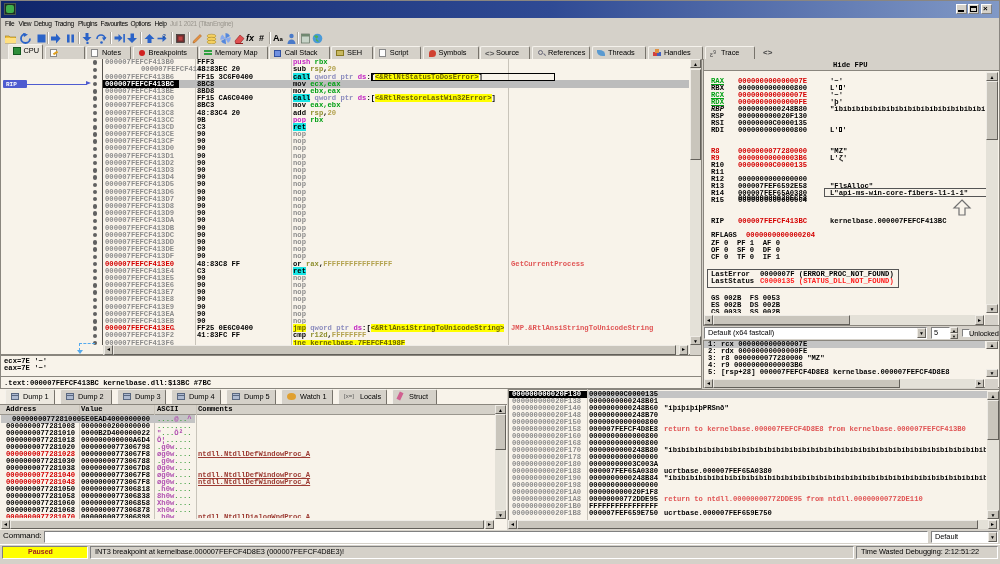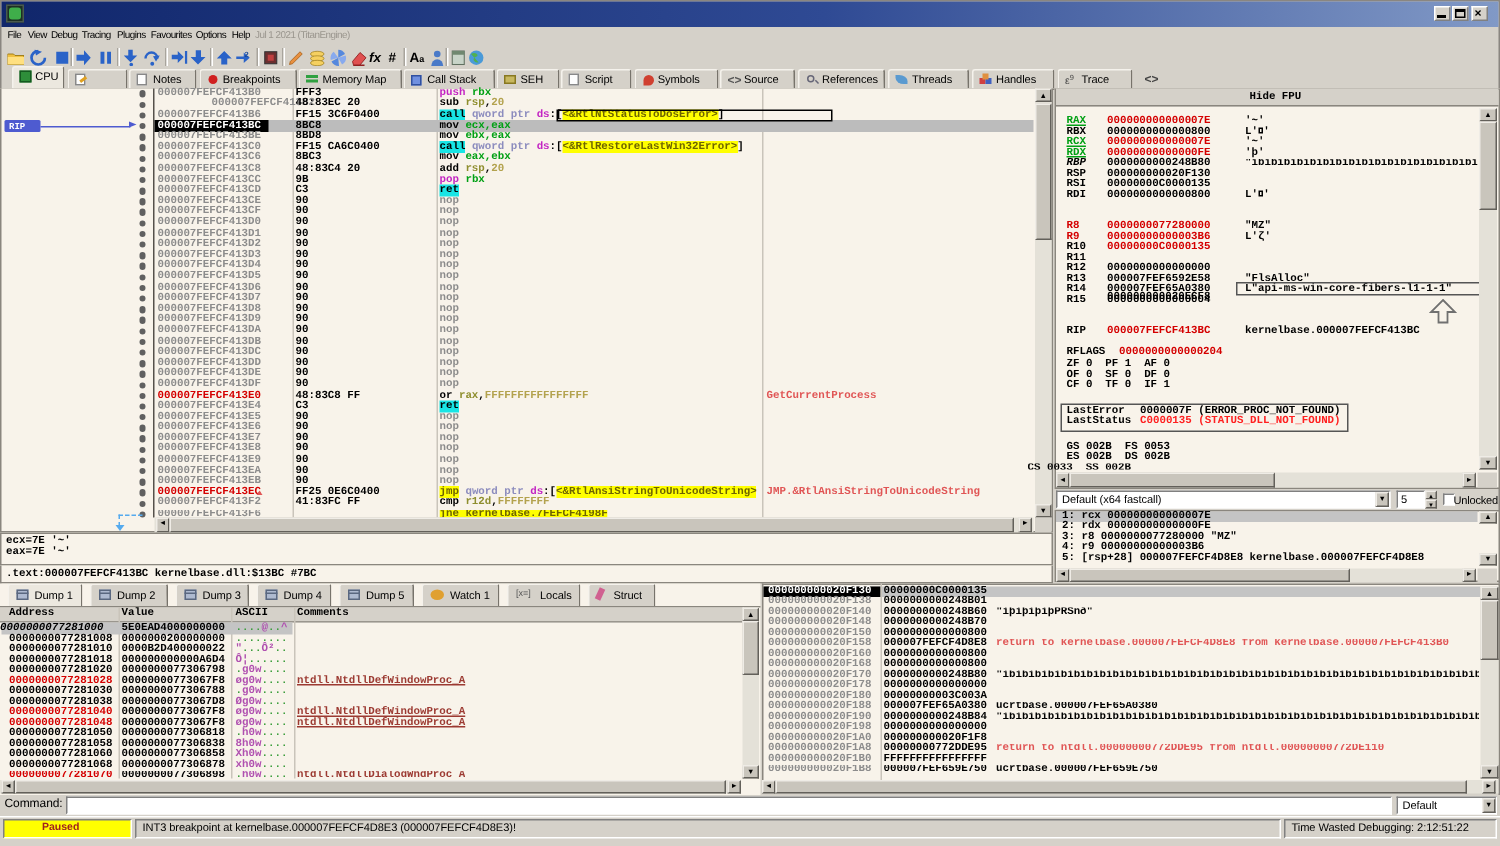--- a/index.html
+++ b/index.html
@@ -438,21 +438,21 @@
 <div class="m" style="left:711px;top:239.5px;">ZF 0  PF 1  AF 0</div>
 <div class="m" style="left:711px;top:246.5px;">OF 0  SF 0  DF 0</div>
 <div class="m" style="left:711px;top:253.5px;">CF 0  TF 0  IF 1</div>
 <div class="abs" style="left:707px;top:269px;width:192px;height:18.5px;border:1px solid #555;"></div>
 <div class="m" style="left:711px;top:270.5px;">LastError</div>
 <div class="m" style="left:760px;top:270.5px;">0000007F (ERROR_PROC_NOT_FOUND)</div>
 <div class="m" style="left:711px;top:277.5px;">LastStatus</div>
 <div class="m" style="left:760px;top:277.5px;color:#ff2020;">C0000135 (STATUS_DLL_NOT_FOUND)</div>
 <div class="m" style="left:711px;top:294.5px;">GS 002B  FS 0053</div>
 <div class="m" style="left:711px;top:301.5px;">ES 002B  DS 002B</div>
-<div class="m" style="left:685px;top:308.5px;height:4.5px;overflow:hidden;">CS 0033  SS 002B</div>
+<div class="m" style="left:711px;top:308.5px;height:4.5px;overflow:hidden;">CS 0033  SS 002B</div>
 <div class="abs" style="left:986px;top:72px;width:12px;height:241px;background:#e4e1d8;"></div>
 <div class="sb" style="left:986px;top:72px;width:12px;height:9px;font-size:5px;line-height:8px;">▲</div>
 <div class="sb" style="left:986px;top:304px;width:12px;height:9px;font-size:5px;line-height:8px;">▼</div>
 <div class="sb" style="left:986px;top:81px;width:12px;height:59px;"></div>
 <div class="abs" style="left:704px;top:314.5px;width:280px;height:10px;background:#e4e1d8;"></div>
 <div class="sb" style="left:704px;top:314.5px;width:9px;height:10px;font-size:5px;line-height:8px;">◄</div>
 <div class="sb" style="left:975px;top:314.5px;width:9px;height:10px;font-size:5px;line-height:8px;">►</div>
 <div class="sb" style="left:713px;top:314.5px;width:137px;height:10px;"></div>
 <div class="abs" style="left:985px;top:314.5px;width:13px;height:10px;background:#d5d1c9;"></div>
 <div class="abs sunk" style="left:704px;top:327px;width:223px;height:12px;background:#fff;"></div>
@@ -511,21 +511,21 @@
 <div class="abs" style="left:0;top:403.5px;width:507px;height:1px;background:#8a867e;"></div>
 <div class="abs" style="left:0;top:404.5px;width:495px;height:10px;background:#d5d1c9;border-bottom:1px solid #9a968e;"></div>
 <div class="m" style="left:6px;top:406px;">Address</div>
 <div class="m" style="left:81px;top:406px;">Value</div>
 <div class="m" style="left:157px;top:406px;">ASCII</div>
 <div class="m" style="left:198px;top:406px;">Comments</div>
 <div class="abs" style="left:78.5px;top:404.5px;width:1px;height:114px;background:#c9c4ba;"></div>
 <div class="abs" style="left:154px;top:404.5px;width:1px;height:114px;background:#c9c4ba;"></div>
 <div class="abs" style="left:195.5px;top:404.5px;width:1px;height:114px;background:#c9c4ba;"></div>
 <div class="abs" style="left:1px;top:415.0px;width:194px;height:7.5px;background:#c4c4c4;"></div>
-<div class="m" style="left:0;top:415.5px;font-style:italic;">0000000077281000</div>
+<div class="m" style="left:12px;top:415.5px;">0000000077281000</div>
 <div class="m" style="left:81px;top:415.5px;">5E0EAD4000000000</div>
 <div class="m" style="left:157px;top:415.5px;"><span style="color:#3c9e3c">.</span><span style="color:#3c9e3c">.</span><span style="color:#3c9e3c">.</span><span style="color:#3c9e3c">.</span><span style="color:#b050b0">@</span><span style="color:#3c9e3c">.</span><span style="color:#3c9e3c">.</span><span style="color:#b050b0">^</span></div>
 <div class="m" style="left:6px;top:422.5px;">0000000077281008</div>
 <div class="m" style="left:81px;top:422.5px;">0000000200000000</div>
 <div class="m" style="left:157px;top:422.5px;"><span style="color:#3c9e3c">.</span><span style="color:#3c9e3c">.</span><span style="color:#3c9e3c">.</span><span style="color:#3c9e3c">.</span><span style="color:#3c9e3c">.</span><span style="color:#3c9e3c">.</span><span style="color:#3c9e3c">.</span><span style="color:#3c9e3c">.</span></div>
 <div class="m" style="left:6px;top:429.5px;">0000000077281010</div>
 <div class="m" style="left:81px;top:429.5px;">0000B2D400000022</div>
 <div class="m" style="left:157px;top:429.5px;"><span style="color:#b050b0">"</span><span style="color:#3c9e3c">.</span><span style="color:#3c9e3c">.</span><span style="color:#3c9e3c">.</span><span style="color:#b050b0">Ô</span><span style="color:#b050b0">²</span><span style="color:#3c9e3c">.</span><span style="color:#3c9e3c">.</span></div>
 <div class="m" style="left:6px;top:436.5px;">0000000077281018</div>
 <div class="m" style="left:81px;top:436.5px;">000000000000A6D4</div>

